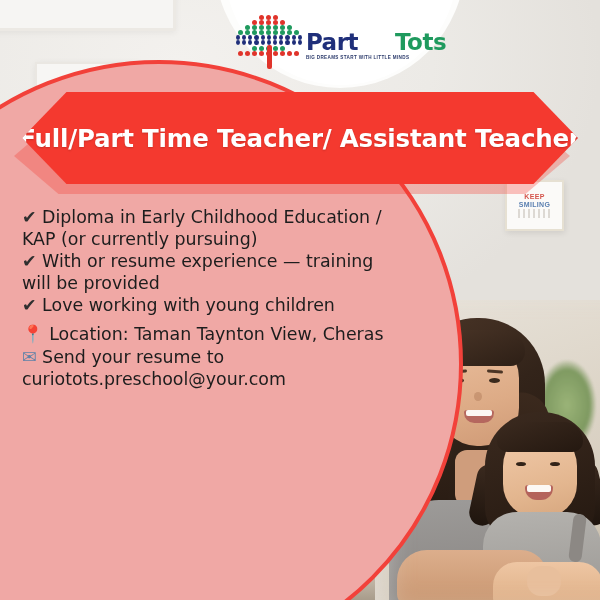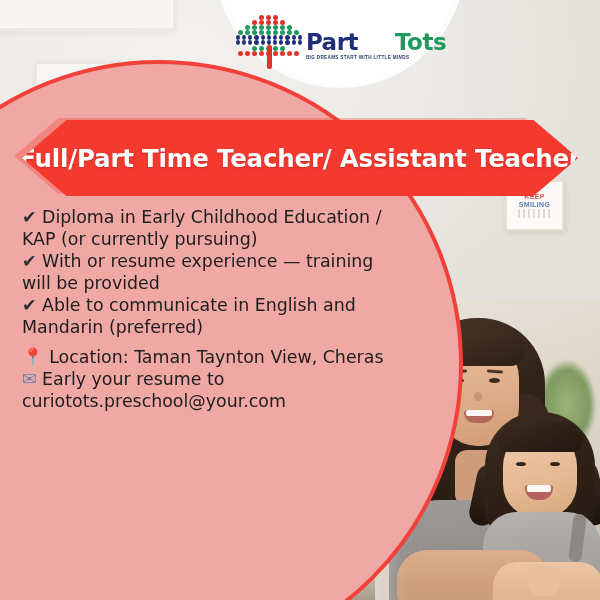--- a/index.html
+++ b/index.html
@@ -171,21 +171,21 @@
   .dot{width:5px;height:5px;border-radius:50%;}
   .logo-word{display:flex;flex-direction:column;align-items:flex-start;line-height:1;}
   .logo-name{font-size:23px;font-weight:bold;letter-spacing:-.5px;
     font-family:"DejaVu Sans", sans-serif;}
   .logo-name .c1{color:#1f2f7a;}
   .logo-name .c2{color:#1f9a5e;margin-left:37px;}
   .logo-tag{font-size:4.6px;font-weight:bold;color:#2b3a6b;letter-spacing:.35px;margin-top:2px;}
 
   
   .banner{
-    position:absolute;left:22px;top:120px;width:556px;height:76px;
+    position:absolute;left:22px;top:92px;width:556px;height:92px;
     background:#f4392f;
     clip-path:polygon(0% 50%, 8% 0%, 92% 0%, 100% 50%, 92% 100%, 8% 100%);
     display:flex;align-items:center;justify-content:center;
   }
   .banner-shadow{
     position:absolute;left:14px;top:118px;width:556px;height:76px;
     background:rgba(244,57,47,.30);
     clip-path:polygon(0% 50%, 8% 0%, 92% 0%, 100% 50%, 92% 100%, 8% 100%);
   }
   .banner-title{
@@ -362,28 +362,28 @@
 
   <div class="banner-shadow"></div>
   <div class="banner">
     <div class="banner-title">Full/Part Time Teacher/ Assistant Teacher</div>
   </div>
 
   <div class="content">
     <div id="bullets">
         <div class="bullet"><span class="check">✔</span><span> Diploma in Early Childhood Education / KAP (or currently pursuing)</span></div>
         <div class="bullet"><span class="check">✔</span><span> With or resume experience — training will be provided</span></div>
-        <div class="bullet"><span class="check">✔</span><span> Able to communicate in English and Mandarin (preferred)</span></div>
+        <div class="bullet"><span class="check">✔</span><span> Love working with young children</span></div>
       </div>
     <div class="contact">
       <div>
         <span class="pin">📍</span>
         <span>Location: Taman Taynton View, Cheras</span>
       </div>
       <div>
         <span class="env">✉</span>
-        <span>Early your resume to</span>
+        <span>Send your resume to</span>
       </div>
       <div>curiotots.preschool@your.com</div>
     </div>
   </div>
 
 </div>
 
 </body></html>

